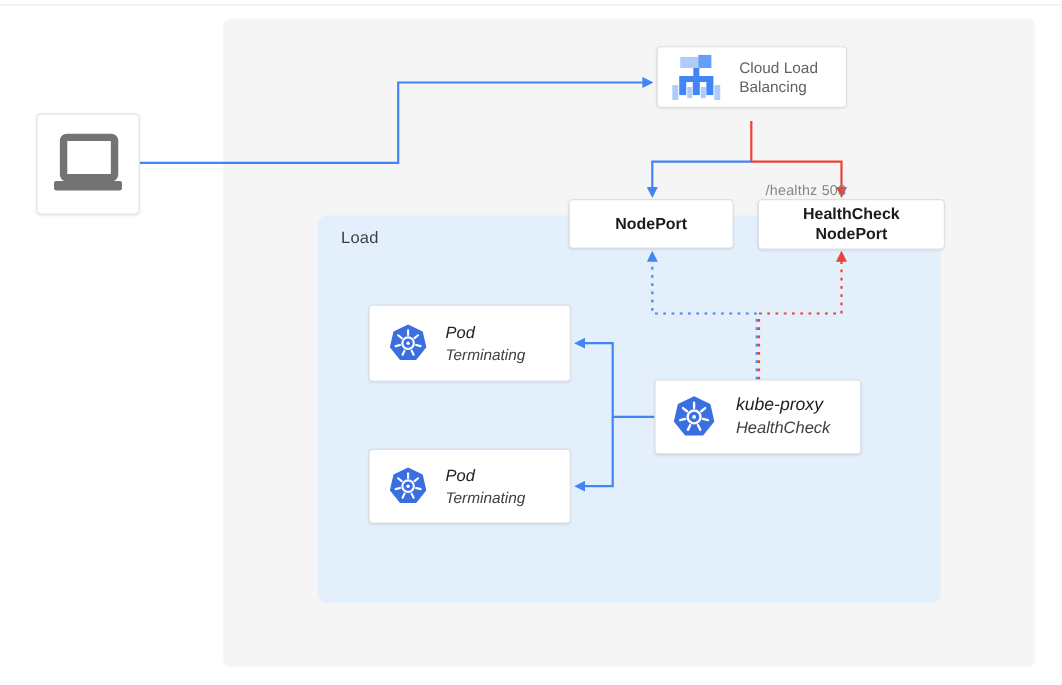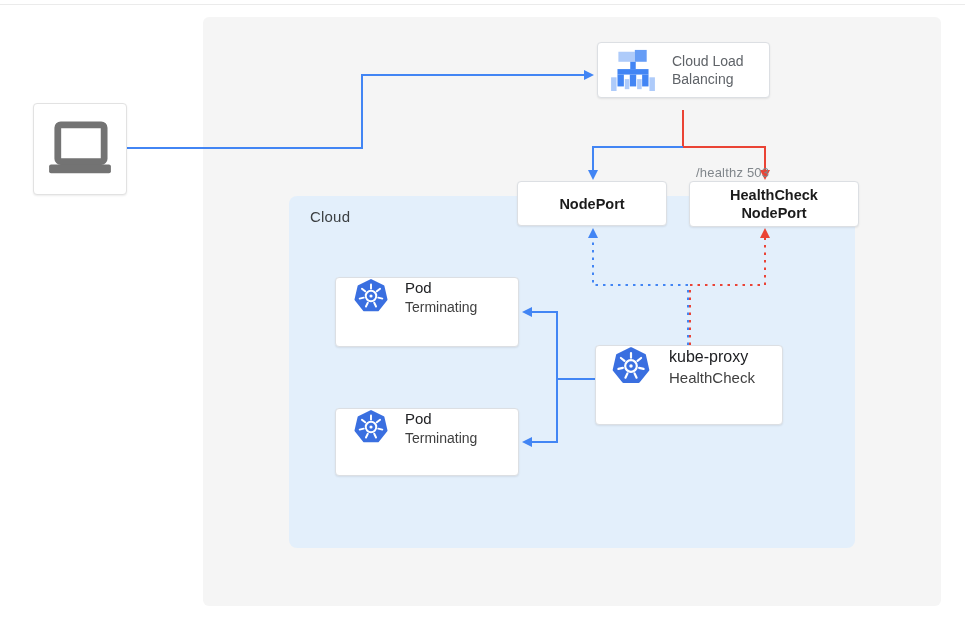--- a/index.html
+++ b/index.html
@@ -34,38 +34,38 @@
     display:flex; align-items:center; gap:17px; padding-left:13px; }
   .clb-text { font-size:14px; line-height:18px; color:#5f6368; }
   .healthz-label {
     position:absolute; left:696px; top:121px; z-index:3;
     font-size:13px; font-weight:normal; color:#80868b; letter-spacing:.2px;margin-top:44px;
   }
   .port-card { display:flex; align-items:center; justify-content:center;
     text-align:center; font-weight:bold; color:#1b1b1b; font-size:14.5px; line-height:18px; }
   .nodeport-card { left:517px; top:181px; width:150px; height:45px; }
   .hc-card { left:689px; top:181px; width:170px; height:46px; }
-  .res-card { display:flex; align-items:flex-start; }
+  .res-card { display:flex; align-items:center;font-style:italic; }
   .pod1-card { left:335px; top:277px; width:184px; height:70px; gap:16px; padding-left:17px; }
   .pod2-card { left:335px; top:408px; width:184px; height:68px; gap:16px; padding-left:17px; }
-  .kp-card  { left:595px; top:345px; width:188px; height:80px; gap:18px; padding-left:15px; }
+  .kp-card  { left:595px; top:345px; width:188px; height:68px; gap:18px; padding-left:15px; }
   .res-title { font-size:15px; color:#202124; line-height:20px; }
   .res-sub   { font-size:14px; color:#404040; line-height:19px; }
   .kp-card .res-title { font-size:16px; line-height:22px; }
   .kp-card .res-sub   { font-size:15px; line-height:20px; }
   .icon-wrap { flex:0 0 auto; display:flex; align-items:center; justify-content:center; }
 </style>
 </head>
 <body>
 
 <div class="top-divider"></div>
 <div class="panel"></div>
 
 <div class="nodes-group">
-  <div class="nodes-label">Cloud</div>
+  <div class="nodes-label">Load</div>
 </div>
 
 <svg class="connectors" width="965" height="623" viewBox="0 0 965 623">
   <defs>
     <marker id="arrowBlue" viewBox="0 0 10 10" refX="7" refY="5" markerWidth="5" markerHeight="5" orient="auto-start-reverse">
       <path d="M0,0 L10,5 L0,10 Z" fill="#4285f4"></path>
     </marker>
     <marker id="arrowRed" viewBox="0 0 10 10" refX="7" refY="5" markerWidth="5" markerHeight="5" orient="auto-start-reverse">
       <path d="M0,0 L10,5 L0,10 Z" fill="#ea4335"></path>
     </marker>

